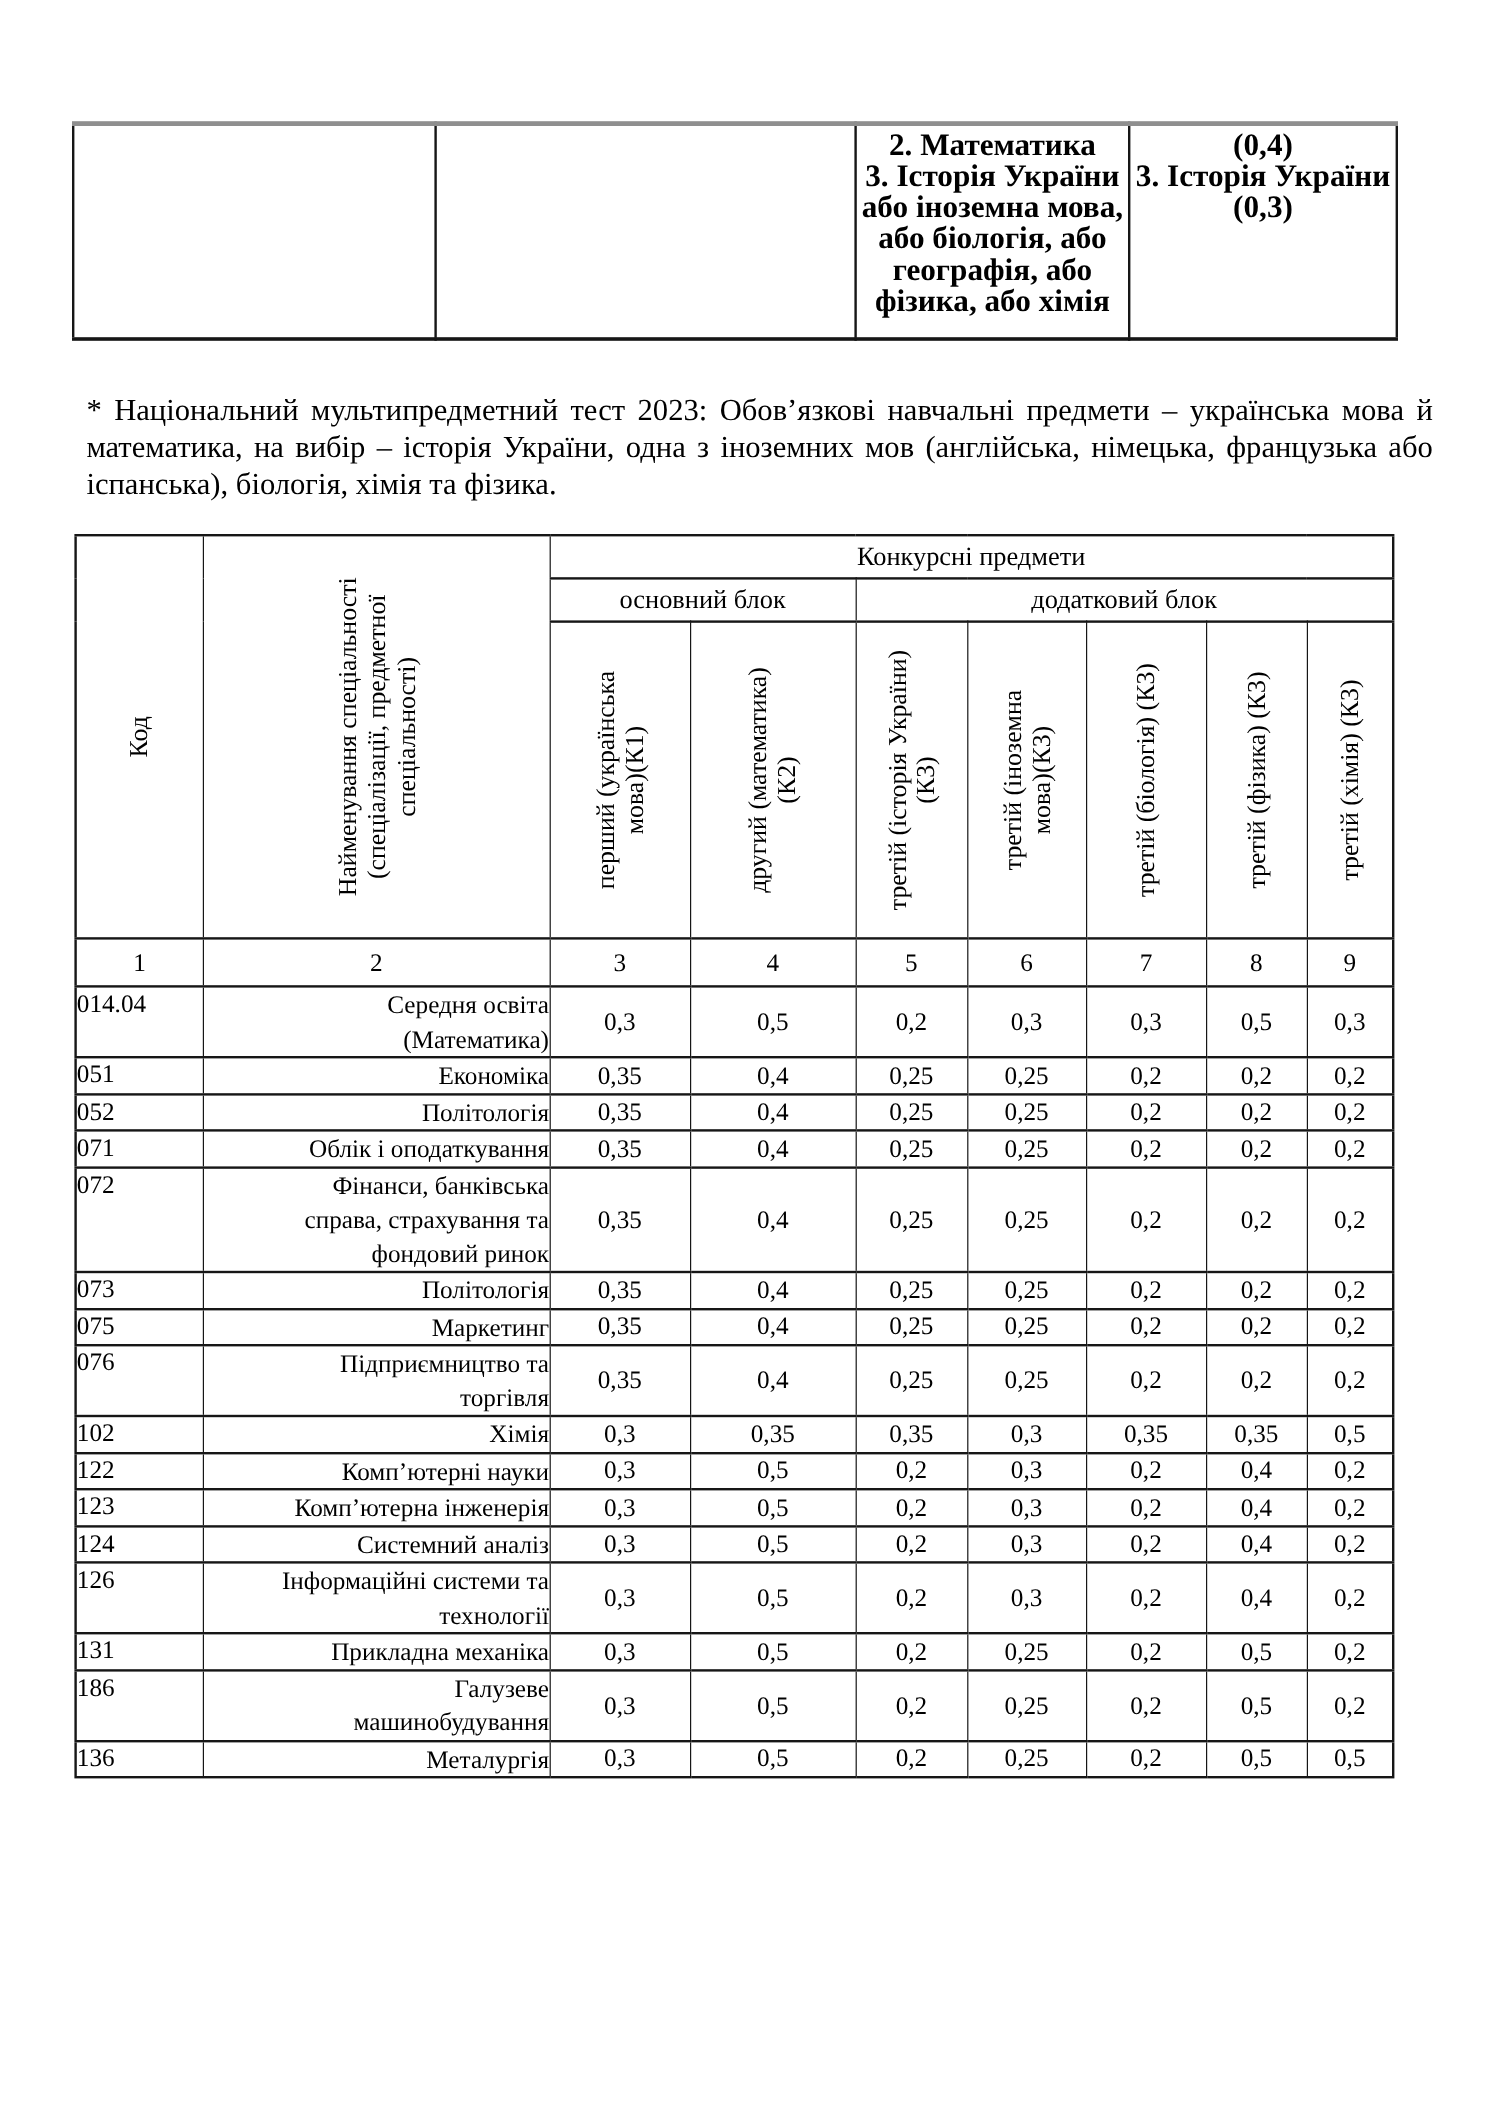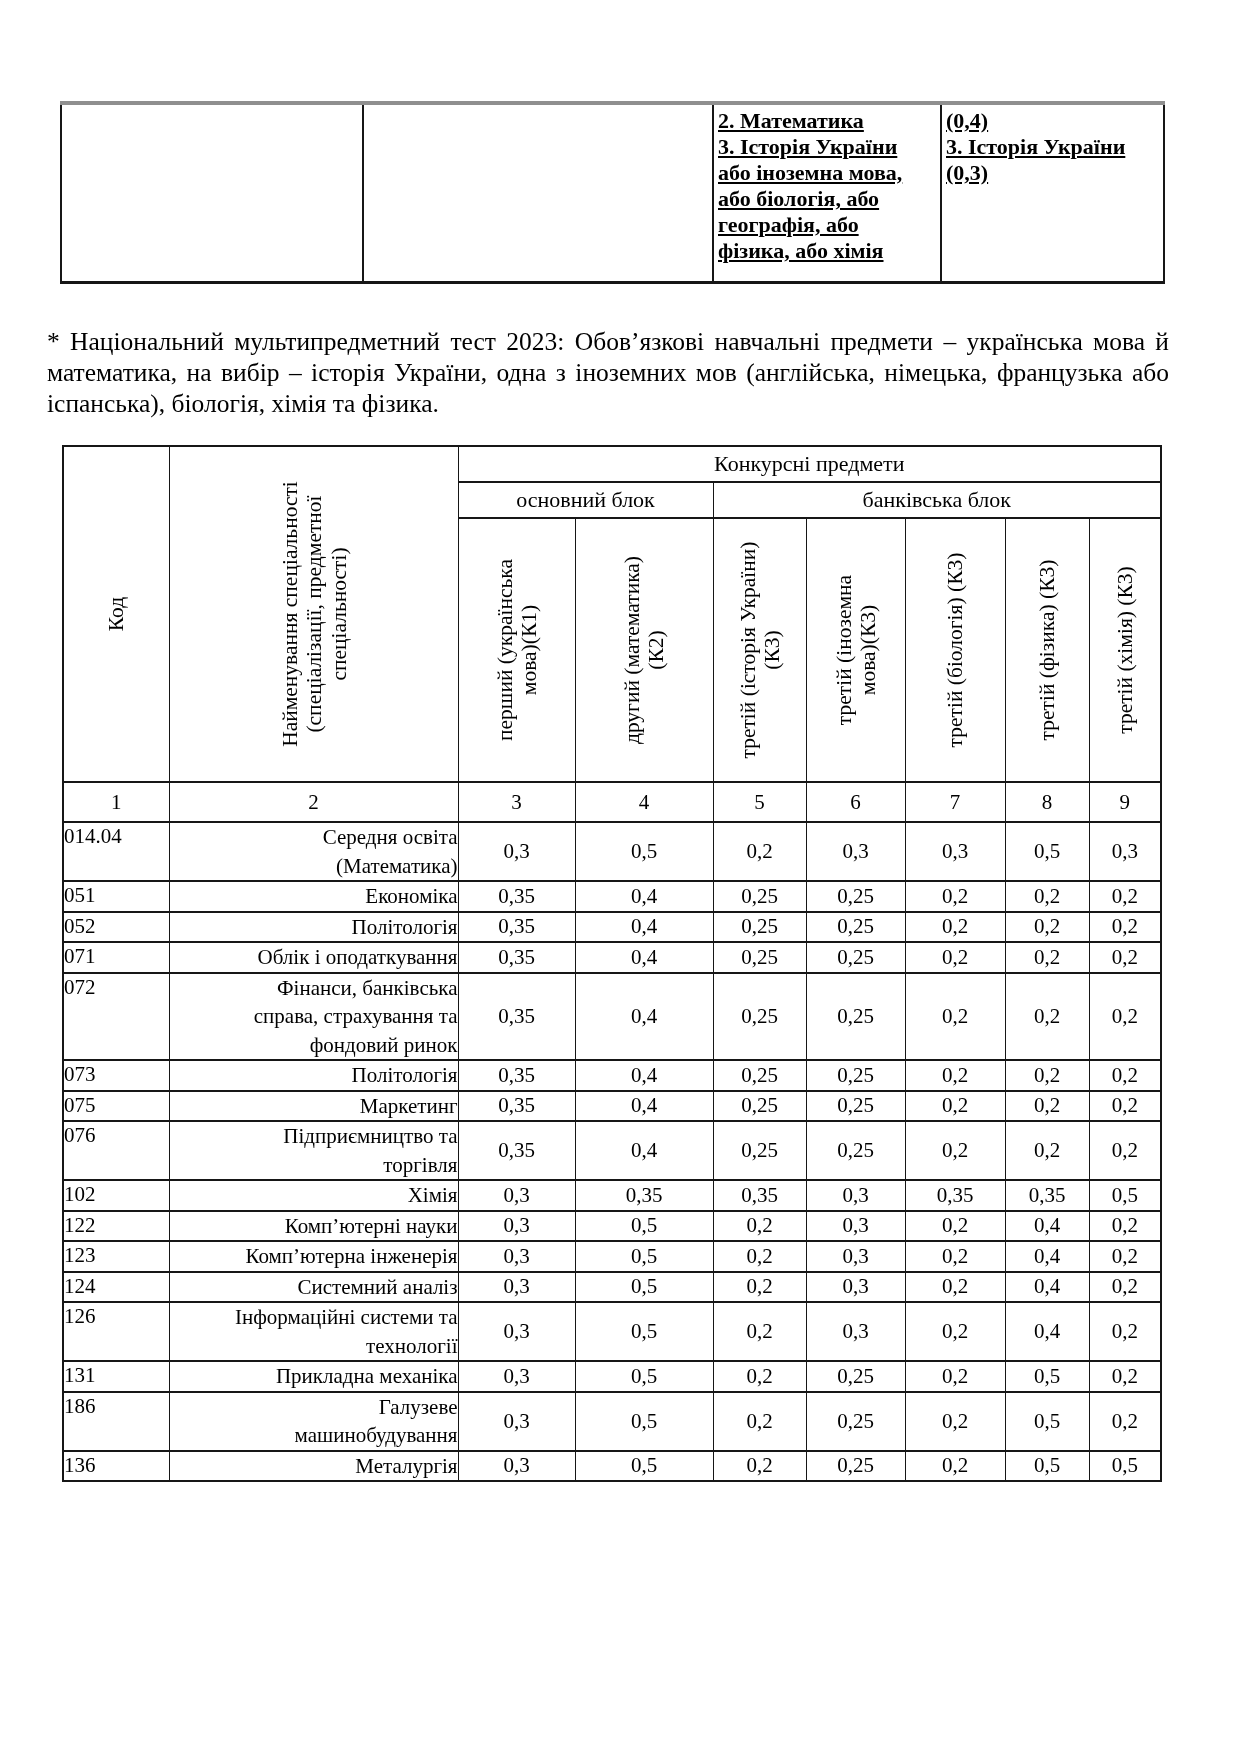--- a/index.html
+++ b/index.html
@@ -28,32 +28,31 @@
   }
   .top-table td {
     border-left: 2px solid #161616;
     vertical-align: top;
     height: 170px;
     padding: 3px 4px;
   }
   .top-table td:first-child { border-left: none; }
   .tt-text {
     white-space: pre-line;
-    text-align: left;
+    text-align: center;
     font-weight: bold;
-    font-size: 22px;
+    font-size: 26px;
     line-height: 26px;
-    text-decoration: underline;
   }
 
   
   .footnote {
     position: absolute;
     top: 326px;
-    left: 47px;
+    left: 72px;
     width: 1122px;
     margin: 0;
     font-size: 25.5px;
     line-height: 31px;
     text-align: justify;
   }
 
   
   .main-table {
     position: absolute;
@@ -176,21 +175,21 @@
           <div class="rcell-box-tall">
               <div class="rot rot-name">Найменування спеціальності
 (спеціалізації, предметної
 спеціальності)</div>
             </div>
         </td>
         <td colspan="7" class="group-cell">Конкурсні предмети</td>
       </tr>
       <tr>
         <td colspan="2" class="group-cell">основний блок</td>
-        <td colspan="5" class="group-cell">банківська блок</td>
+        <td colspan="5" class="group-cell">додатковий блок</td>
       </tr>
       <tr>
         <td>
             <div class="rcell-box">
               <div class="rot rot-subj">перший (українська
 мова)(К1)</div>
             </div>
           </td>
         <td>
             <div class="rcell-box">

